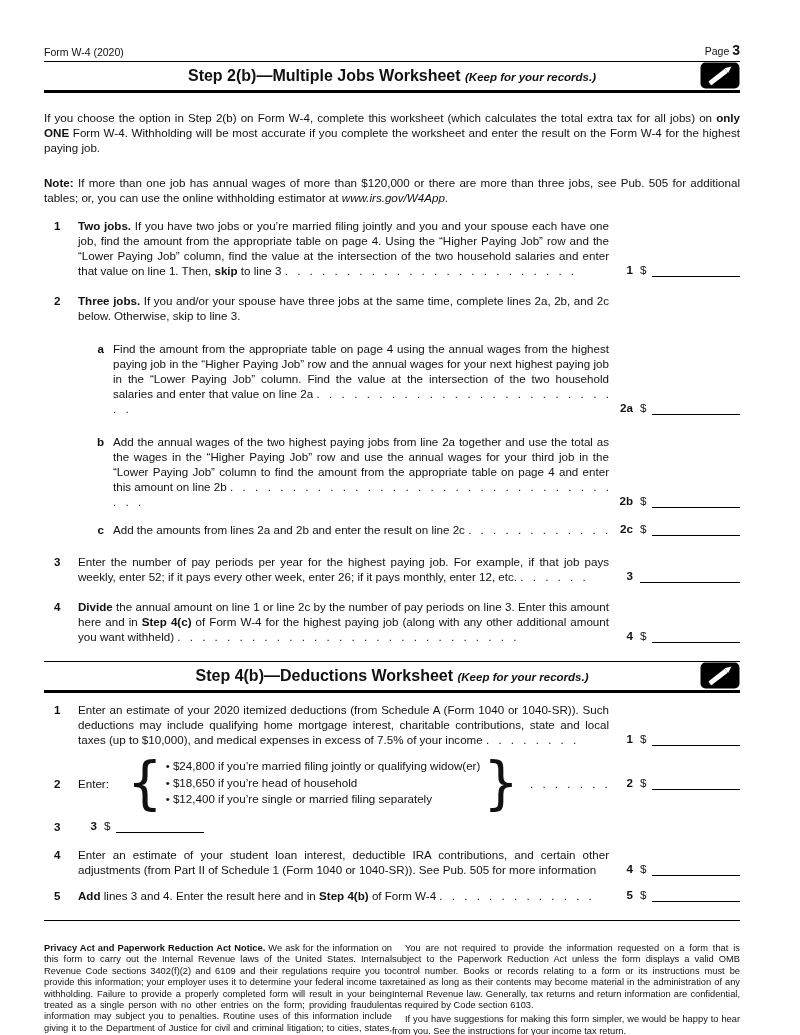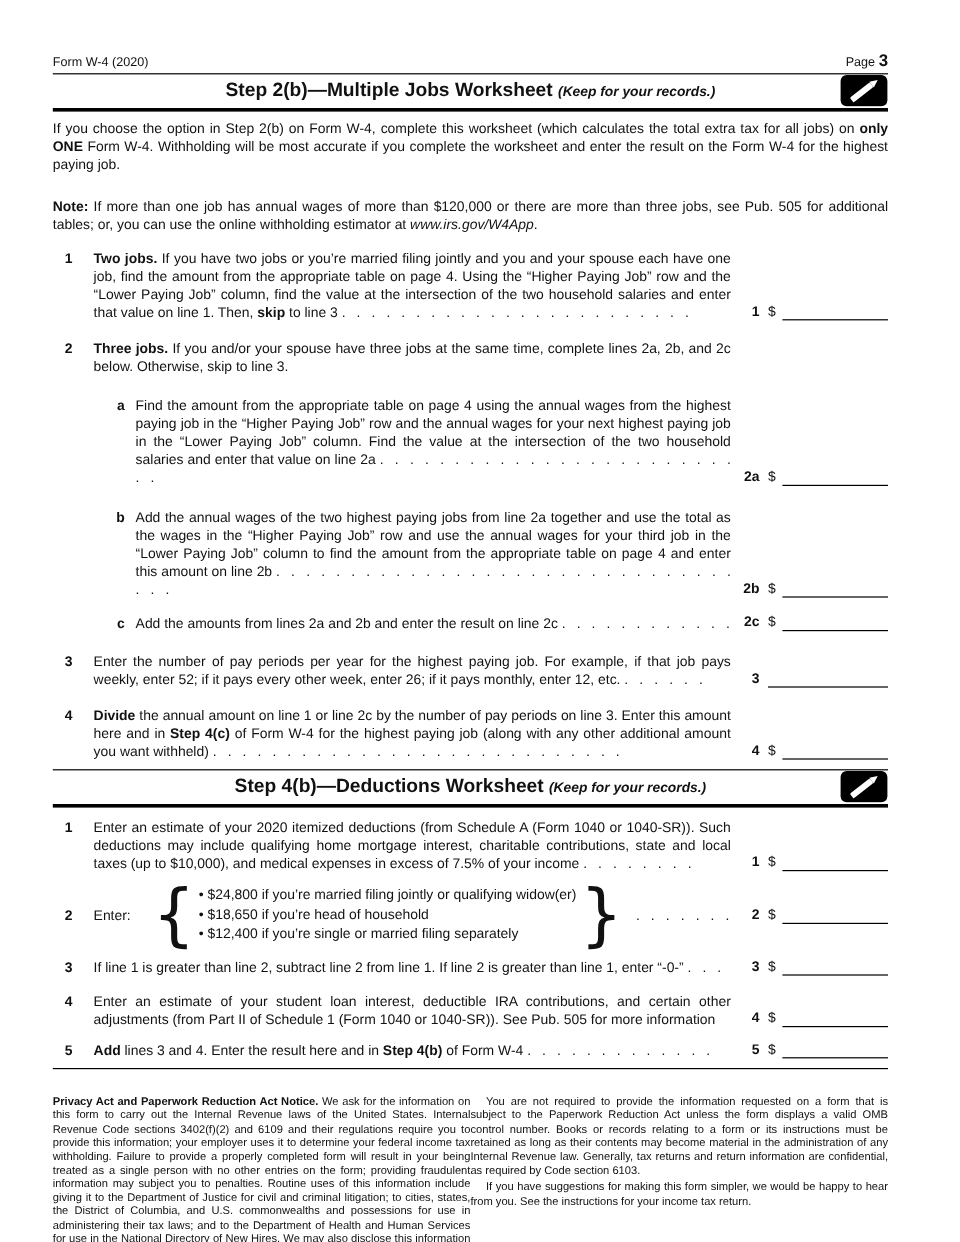--- a/index.html
+++ b/index.html
@@ -13,21 +13,21 @@
   .rule-1 { border-top:1.8px solid #000; margin-top:3px; }
   .rule-thin { border-top:1.2px solid #000; }
   .rule-thick { border-top:3px solid #000; }
 
   .section-head { position:relative; text-align:center; padding:5px 0 5px; }
   .sh-title { font-size:16px; font-weight:bold; }
   .sh-sub { font-size:11.5px; font-weight:bold; font-style:italic; }
   .records-icon { position:absolute; right:0; top:0; }
 
   p.body { font-size:11.6px; line-height:15px; text-align:justify; }
-  .mt7{margin-top:7px}.mt8{margin-top:20px}.mt9{margin-top:9px}.mt11{margin-top:11px}
+  .mt7{margin-top:17px}.mt8{margin-top:20px}.mt9{margin-top:9px}.mt11{margin-top:11px}
   .mt13{margin-top:13px}.mt15{margin-top:15px}.mt17{margin-top:17px}.mt18{margin-top:18px}
 
   .wline { display:flex; font-size:11.6px; line-height:15px; }
   .lnum { flex:0 0 34px; padding-left:10px; font-weight:bold; }
   .wline.sub .lnum { flex:0 0 69px; text-align:right; padding-right:9px; padding-left:0; }
   .ltext { flex:1; text-align:justify; padding-right:5px; }
   .leaders { word-spacing:6px; }
   .entry { flex:0 0 126px; display:flex; align-items:flex-end; align-self:flex-end; padding-bottom:1px; }
   .enum { font-weight:bold; width:26px; text-align:right; padding-right:7px; line-height:14px; }
   .dollar { width:12px; line-height:14px; }
@@ -183,21 +183,20 @@
     <div class="dots-mid">. . . . . . . .</div>
     <div class="entry">
       <span class="enum">2</span>
       <span class="dollar">$</span>
       <span class="uline"></span>
     </div>
   </div>
 
   <div class="wline mt11">
     <div class="lnum">3</div>
-    <div class="ltext"><span>If line 1 is greater than line 2, subtract line 2 from line 1. If line 2 is greater than line 1, enter “-0-” </span><span class="leaders">. . .</span></div>
     <div class="entry">
       <span class="enum">3</span>
       <span class="dollar">$</span>
       <span class="uline"></span>
     </div>
   </div>
 
   <div class="wline mt13">
     <div class="lnum">4</div>
     <div class="ltext"><span>Enter an estimate of your student loan interest, deductible IRA contributions, and certain other adjustments (from Part II of Schedule 1 (Form 1040 or 1040-SR)). See Pub. 505 for more information </span><span class="leaders"></span></div>

